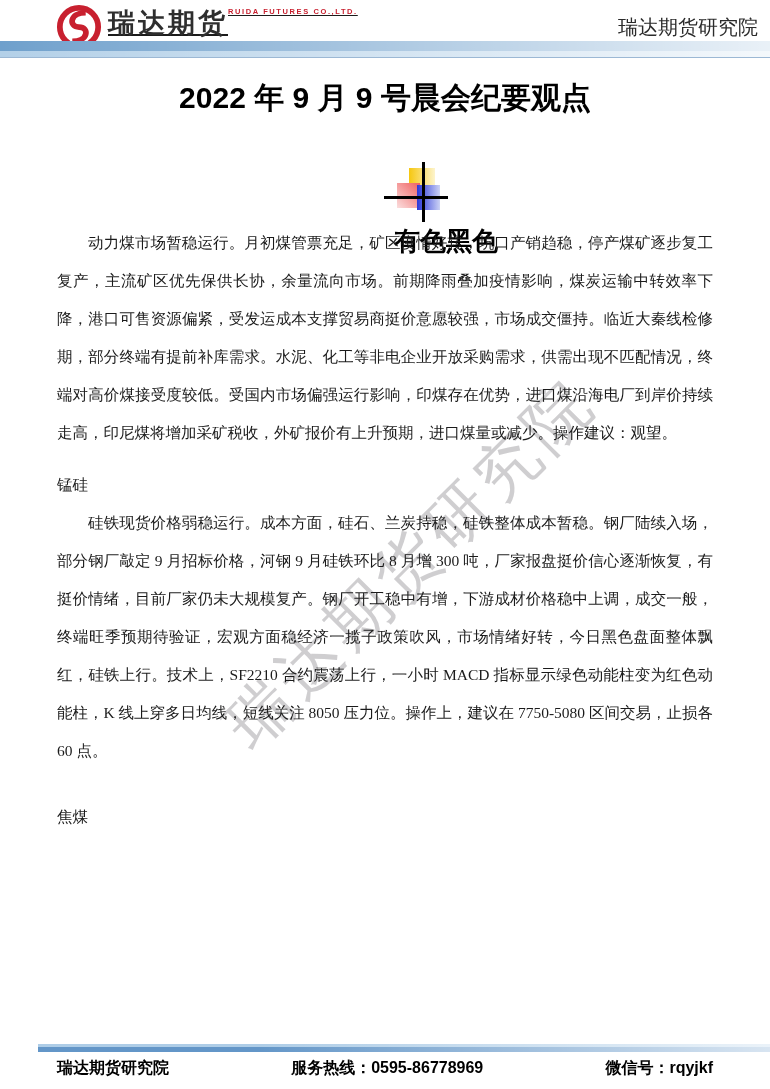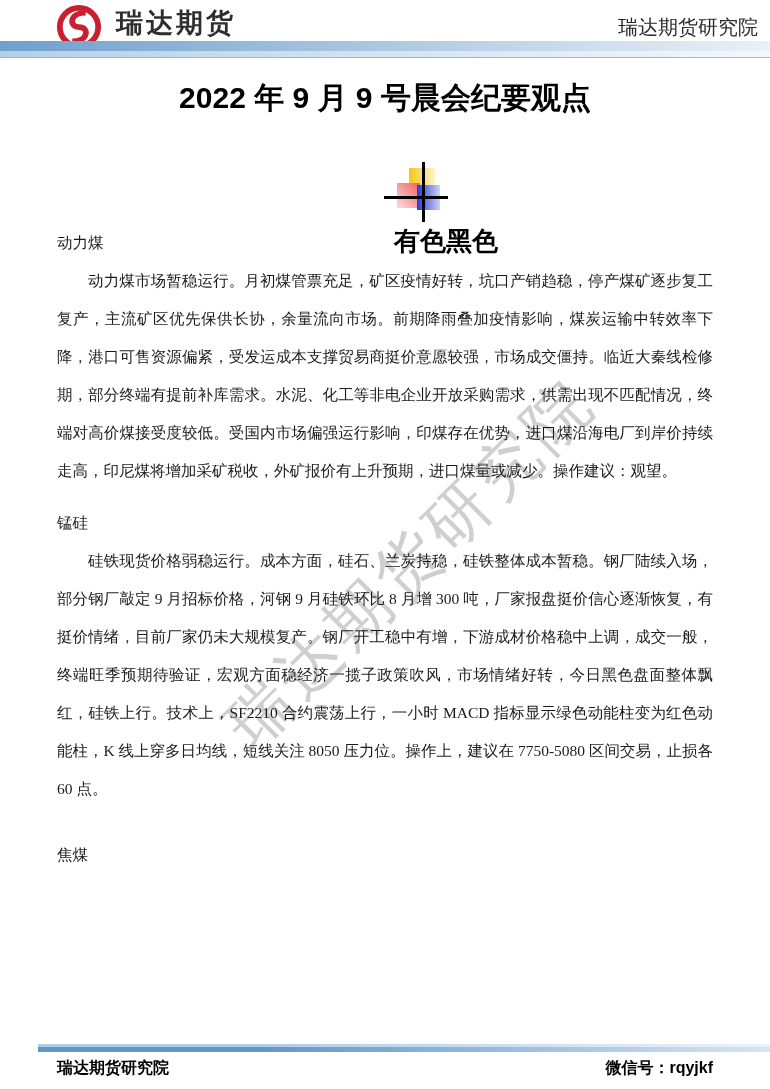--- a/index.html
+++ b/index.html
@@ -4,21 +4,21 @@
 <style>
   html,body{margin:0;padding:0;background:#fff;}
   .page{
     position:relative;width:770px;height:1089px;background:#fff;
     overflow:hidden;font-family:"Liberation Serif","DejaVu Serif",serif;color:#1b1b1b;
   }
   
   .header{position:relative;height:58px;}
   .logo{position:absolute;left:56px;top:4px;display:flex;align-items:flex-start;}
   .logo-mark{width:46px;height:46px;flex:0 0 auto;}
-  .logo-textblock{margin-left:14px;display:flex;flex-direction:column;}
+  .logo-textblock{margin-left:6px;display:flex;flex-direction:row;text-decoration:underline;}
   .logo-cn{font-family:"Liberation Sans","DejaVu Sans",sans-serif;font-weight:bold;
     font-size:27px;line-height:30px;color:#2e2e2e;letter-spacing:3px;margin-top:4px;}
   .logo-en{font-family:"Liberation Sans","DejaVu Sans",sans-serif;font-size:7.5px;
     color:#c8202f;letter-spacing:1.6px;font-weight:bold;margin-top:3px;}
   .institute{position:absolute;right:12px;top:14px;
     font-family:"Liberation Sans","DejaVu Sans",sans-serif;font-size:20px;color:#2b2b2b;}
   .header-bar{position:absolute;left:0;right:0;bottom:0;height:16px;
     background-image:
       linear-gradient(to right, rgba(255,255,255,0) 0%, rgba(255,255,255,.85) 100%),
       linear-gradient(to bottom, #6fa0cc 0%, #6fa0cc 60%, #b3d0e8 60%, #b3d0e8 100%);
@@ -95,21 +95,20 @@
       </div>
       <div class="banner-label">有色黑色</div>
     </div>
   </div>
 
   <div class="watermark">瑞达期货研究院</div>
 
   <div class="content">
 
     <section class="sec sec-0">
-      <div class="sec-heading">动力煤</div>
       <p class="sec-body">动力煤市场暂稳运行。月初煤管票充足，矿区疫情好转，坑口产销趋稳，停产煤矿逐步复工复产，主流矿区优先保供长协，余量流向市场。前期降雨叠加疫情影响，煤炭运输中转效率下降，港口可售资源偏紧，受发运成本支撑贸易商挺价意愿较强，市场成交僵持。临近大秦线检修期，部分终端有提前补库需求。水泥、化工等非电企业开放采购需求，供需出现不匹配情况，终端对高价煤接受度较低。受国内市场偏强运行影响，印煤存在优势，进口煤沿海电厂到岸价持续走高，印尼煤将增加采矿税收，外矿报价有上升预期，进口煤量或减少。操作建议：观望。</p>
     </section>
 
     <section class="sec sec-1">
       <div class="sec-heading">锰硅</div>
     </section>
 
     <section class="sec sec-2">
       <p class="sec-body">硅铁现货价格弱稳运行。成本方面，硅石、兰炭持稳，硅铁整体成本暂稳。钢厂陆续入场，部分钢厂敲定 9 月招标价格，河钢 9 月硅铁环比 8 月增 300 吨，厂家报盘挺价信心逐渐恢复，有挺价情绪，目前厂家仍未大规模复产。钢厂开工稳中有增，下游成材价格稳中上调，成交一般，终端旺季预期待验证，宏观方面稳经济一揽子政策吹风，市场情绪好转，今日黑色盘面整体飘红，硅铁上行。技术上，SF2210 合约震荡上行，一小时 MACD 指标显示绿色动能柱变为红色动能柱，K 线上穿多日均线，短线关注 8050 压力位。操作上，建议在 7750-5080 区间交易，止损各 60 点。</p>
     </section>
@@ -117,16 +116,17 @@
     <section class="sec sec-3">
       <div class="sec-heading">焦煤</div>
 
     </section>
 
   </div>
 
   <div class="footer-bar"></div>
   <div class="footer-row">
     <span>瑞达期货研究院</span>
+    <span><span>服务热线：</span><span>0595-86778969</span></span>
     <span><span>微信号：</span><span>rqyjkf</span></span>
   </div>
 
 </div>
 
 </body></html>

